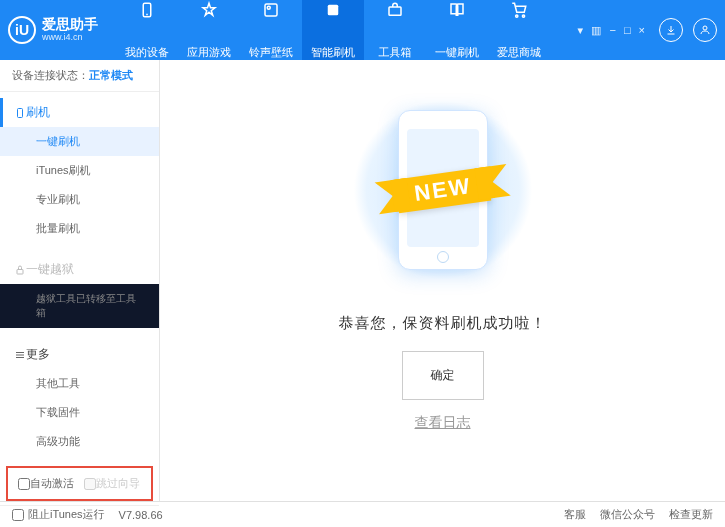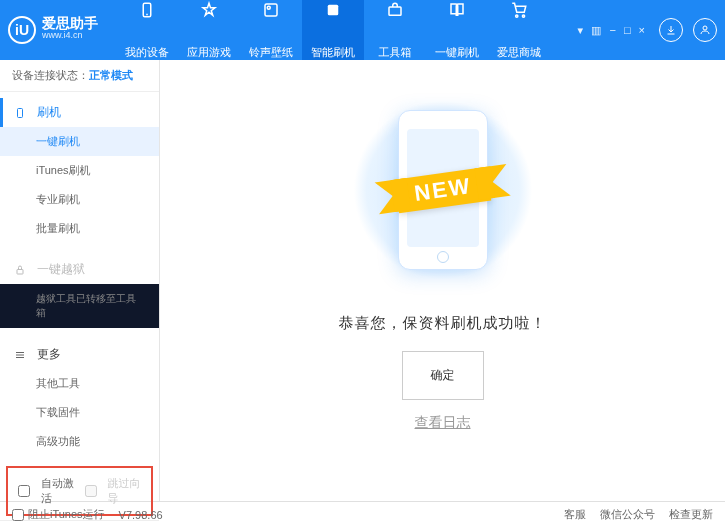--- a/index.html
+++ b/index.html
@@ -1,44 +1,44 @@
 <!DOCTYPE html>
 <html><head>
 <meta charset="utf-8">
 <style>
 *{margin:0;padding:0;box-sizing:border-box;font-family:"Microsoft YaHei",Arial,sans-serif}
 body{width:725px;height:527px;overflow:hidden;background:#fff;font-size:12px}
 .header{height:60px;background:#1e88f5;display:flex;align-items:center;padding:0 8px;color:#fff}
-.logo-area{display:flex;gap:6px;margin-right:18px}
+.logo-area{display:flex;align-items:center;gap:6px;margin-right:18px}
 .logo-circle{width:28px;height:28px;border:2px solid #fff;border-radius:50%;display:flex;align-items:center;justify-content:center;font-weight:bold;font-size:14px}
 .logo-text{display:flex;flex-direction:column;line-height:1.1}
 .logo-title{font-size:14px;font-weight:bold}
 .logo-url{font-size:9px;opacity:.85}
 .nav{display:flex;height:100%}
 .nav-item{width:62px;display:flex;flex-direction:column;align-items:center;justify-content:space-between;gap:3px;cursor:pointer;font-size:11px}
 .nav-item.active{background:#0b6fe0}
 .nav-icon{width:20px;height:20px;display:flex;align-items:center;justify-content:center}
 .header-right{margin-left:auto;display:flex;align-items:center;gap:10px}
 .win-ctrls{display:flex;gap:8px;font-size:11px;margin-right:4px}
 .win-ctrls span{cursor:pointer;opacity:.9}
 .circ-btn{width:24px;height:24px;border:1.5px solid #fff;border-radius:50%;display:flex;align-items:center;justify-content:center;cursor:pointer}
 .body{display:flex;height:441px}
 .sidebar{width:160px;border-right:1px solid #e5e5e5;display:flex;flex-direction:column}
 .conn-status{padding:8px 12px;font-size:11px;color:#666;border-bottom:1px solid #eee}
 .conn-status .mode{color:#1e88f5;font-weight:bold}
 .side-section{padding:6px 0}
-.side-head{display:flex;align-items:center;gap:11px;padding:6px 14px;color:#444;font-size:12px;cursor:pointer}
+.side-head{display:flex;align-items:center;gap:0;padding:6px 14px;color:#444;font-size:12px;cursor:pointer}
 .side-head.active{border-left:3px solid #1e88f5;color:#1e88f5;padding-left:11px}
 .side-item{padding:7px 14px 7px 36px;font-size:11px;color:#666;cursor:pointer}
 .side-item.active{background:#e8f2ff;color:#1e88f5}
 .side-sub{background:#0f172a;padding:8px 14px 8px 36px;font-size:10px;color:#888;line-height:1.4}
 .lock-icon{color:#bbb}
 .sidebar-bottom{margin-top:auto}
 .checkbox-row{display:flex;gap:10px;padding:8px 10px;border:2px solid #e74c3c;margin:4px 6px;font-size:11px;color:#666}
-.cb{display:flex;align-items:center;gap:11px}
+.cb{display:flex;align-items:center;gap:0}
 .cb input{width:12px;height:12px}
 .cb.dis{color:#ccc}
 .device-info{padding:6px 12px;font-size:11px;border-top:1px solid #eee}
 .main{flex:1;display:flex;flex-direction:column;align-items:center;padding-top:30px;position:relative}
 .illust{width:200px;height:200px;position:relative;display:flex;align-items:center;justify-content:center}
 .halo{position:absolute;width:180px;height:180px;border-radius:50%;background:radial-gradient(circle,#cfe8ff 0%,#e8f4ff 60%,transparent 70%)}
 .phone{position:relative;width:90px;height:160px;background:#fff;border-radius:12px;box-shadow:0 4px 20px rgba(30,136,245,.25);border:1px solid #d0e5ff}
 .phone-screen{position:absolute;top:18px;left:8px;right:8px;bottom:22px;background:#eaf4ff;border-radius:4px}
 .phone-btn{position:absolute;bottom:6px;left:50%;transform:translateX(-50%);width:12px;height:12px;border:1.5px solid #bcd9f5;border-radius:50%}
 .ribbon{position:absolute;top:50%;left:50%;transform:translate(-50%,-50%) rotate(-8deg);background:#ffc107;color:#fff;font-weight:bold;font-size:22px;padding:4px 18px;letter-spacing:2px;box-shadow:0 2px 6px rgba(0,0,0,.15)}

